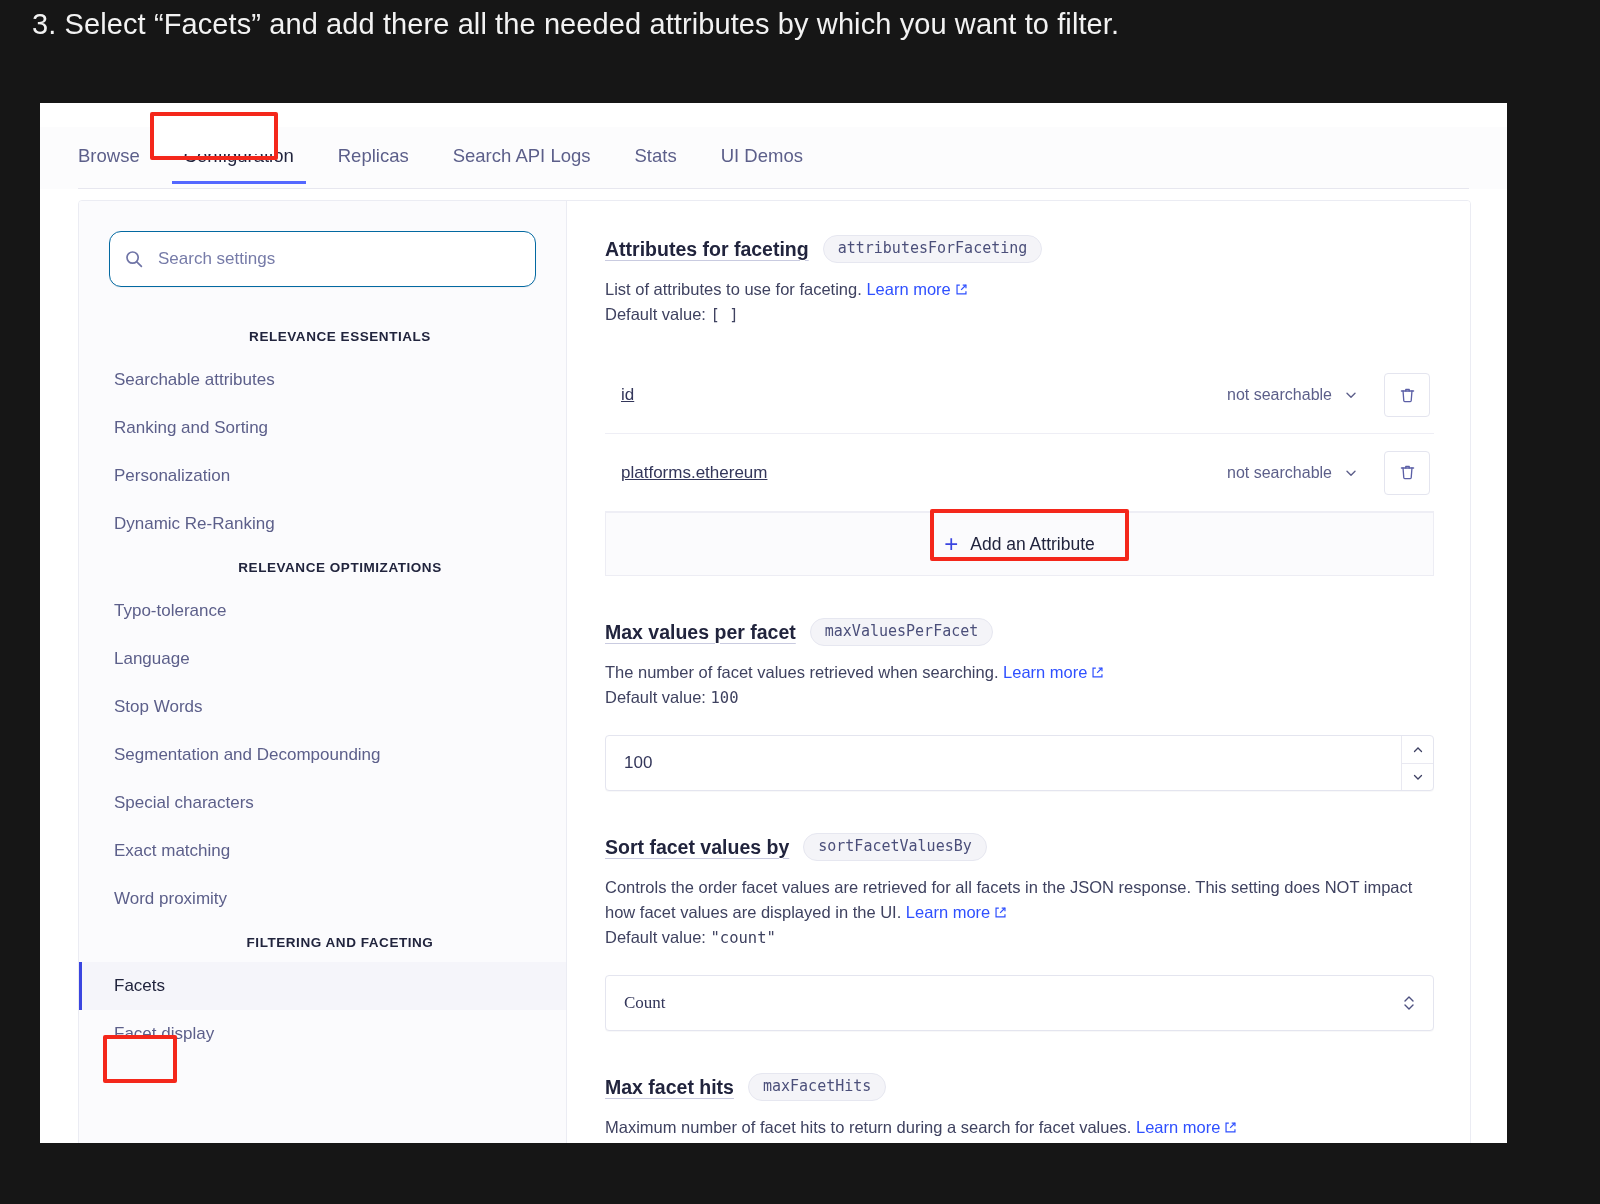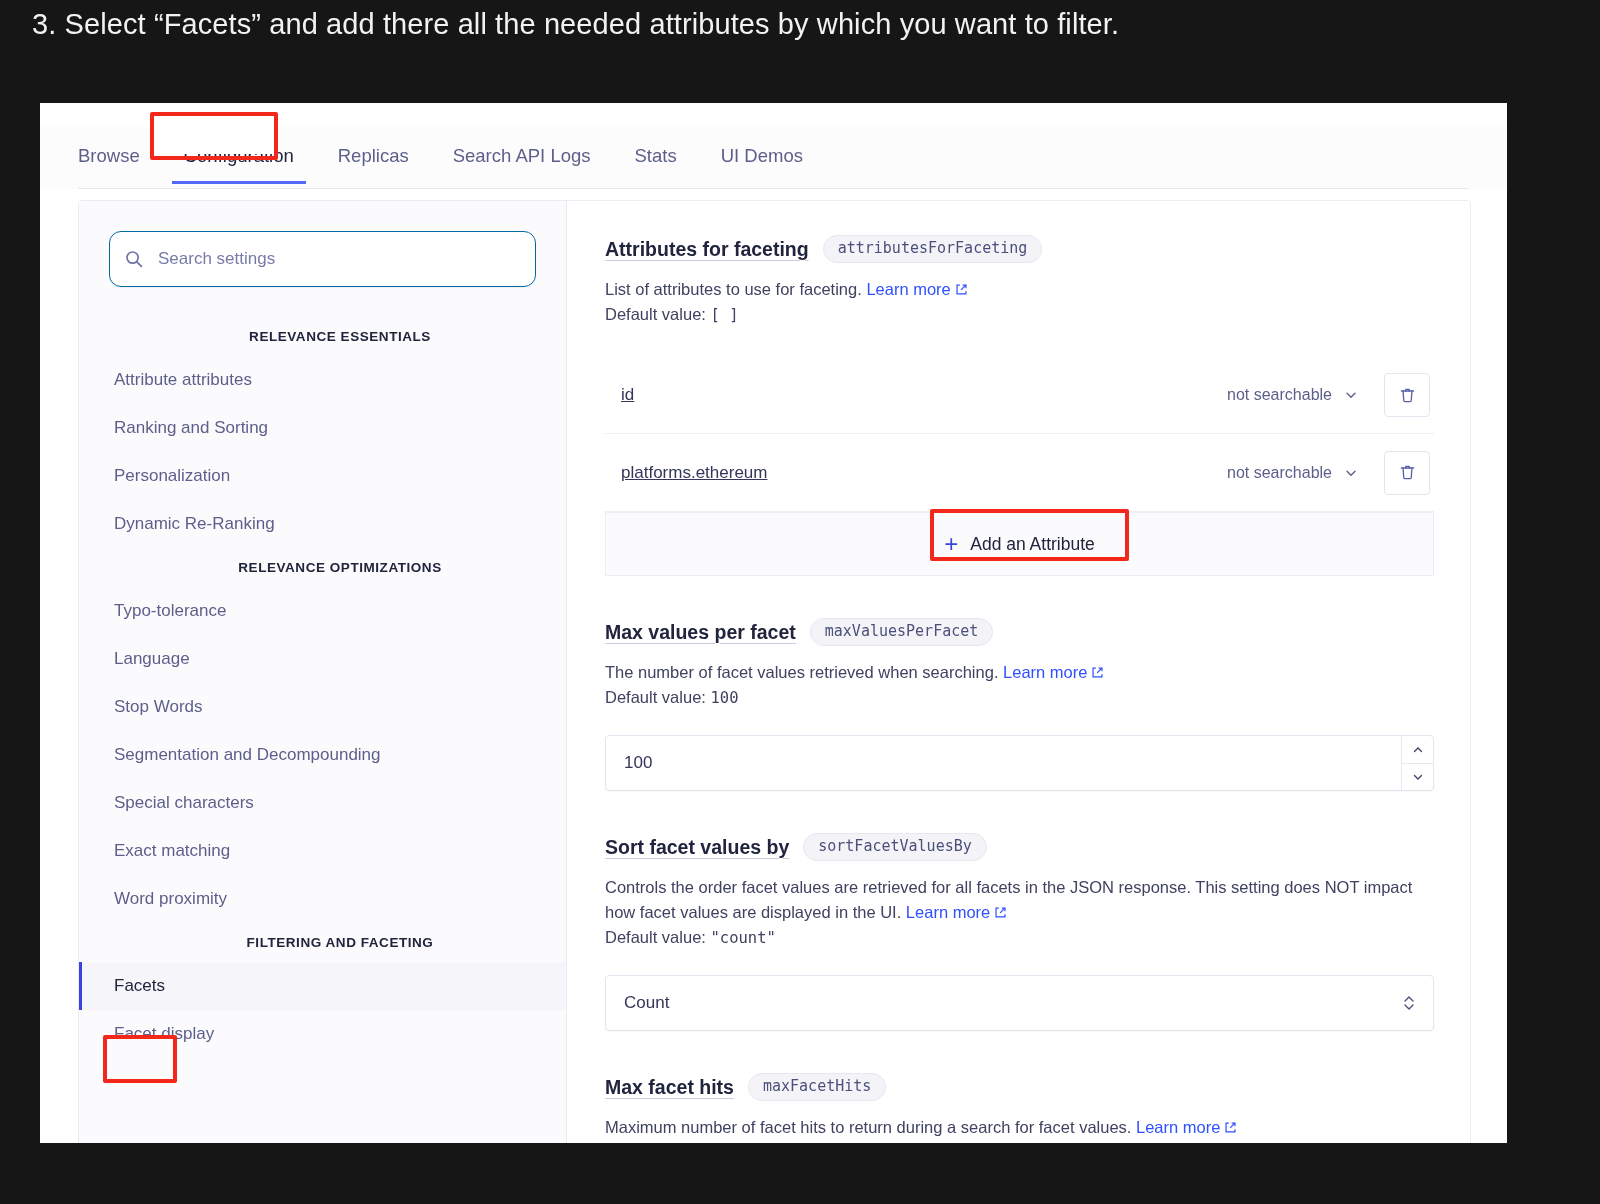--- a/index.html
+++ b/index.html
@@ -289,21 +289,21 @@
     height: 56px;
     border: 1px solid #e4e5ef;
     border-radius: 4px;
     background: #fff;
     display: flex;
     align-items: center;
     padding: 0 16px 0 18px;
     cursor: pointer;
     box-shadow: 0 1px 1px rgba(35,38,59,0.03);
   }
-  .field-select .val { flex: 1 1 auto; font-size: 17px; color: #33365a; }
+  .field-select .val { flex: 1 1 auto; font-size: 17px; color: #33365a; font-family: Liberation Serif, serif; }
   .updown { width: 16px; height: 22px; color: #4e5180; }
 
   
   .annot {
     position: absolute;
     border: 4px solid #f4271b;
     border-radius: 2px;
     pointer-events: none;
     z-index: 50;
   }
@@ -342,21 +342,21 @@
             <svg viewBox="0 0 20 20" fill="none" stroke="currentColor" stroke-width="1.7">
               <circle cx="8.6" cy="8.6" r="5.6"></circle>
                 <line x1="12.8" y1="12.8" x2="17.4" y2="17.4" stroke-linecap="round"></line>
             </svg>
           </span>
           <input class="search-input" type="text" placeholder="Search settings" style="">
         </div>
       </div>
       <div class="nav" id="nav-container">
           <div class="nav-group">RELEVANCE ESSENTIALS</div>
-          <div class="nav-item">Attribute attributes</div>
+          <div class="nav-item">Searchable attributes</div>
           <div class="nav-item">Ranking and Sorting</div>
           <div class="nav-item">Personalization</div>
           <div class="nav-item">Dynamic Re-Ranking</div>
           <div class="nav-group">RELEVANCE OPTIMIZATIONS</div>
           <div class="nav-item">Typo-tolerance</div>
           <div class="nav-item">Language</div>
           <div class="nav-item">Stop Words</div>
           <div class="nav-item">Segmentation and Decompounding</div>
           <div class="nav-item">Special characters</div>
           <div class="nav-item">Exact matching</div>

